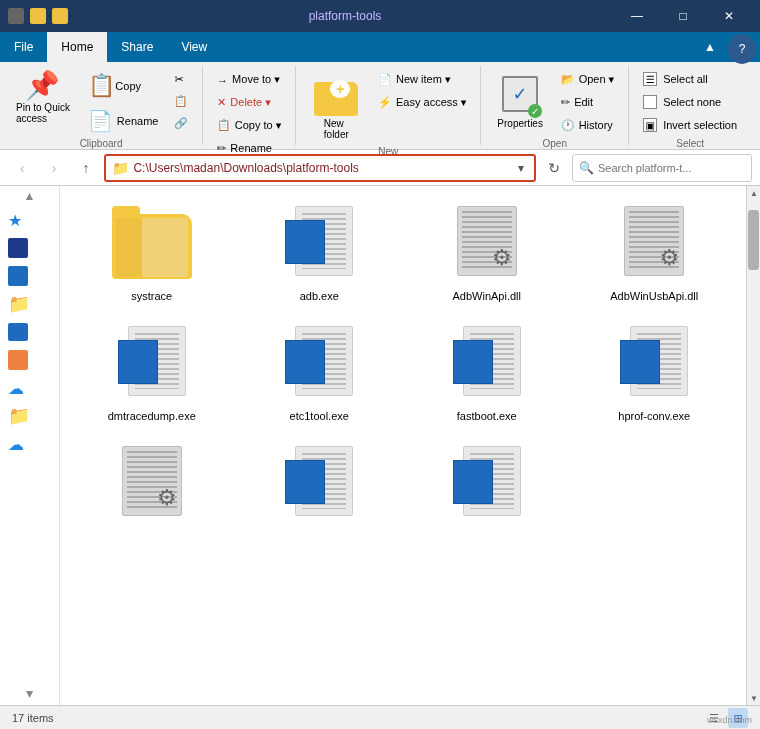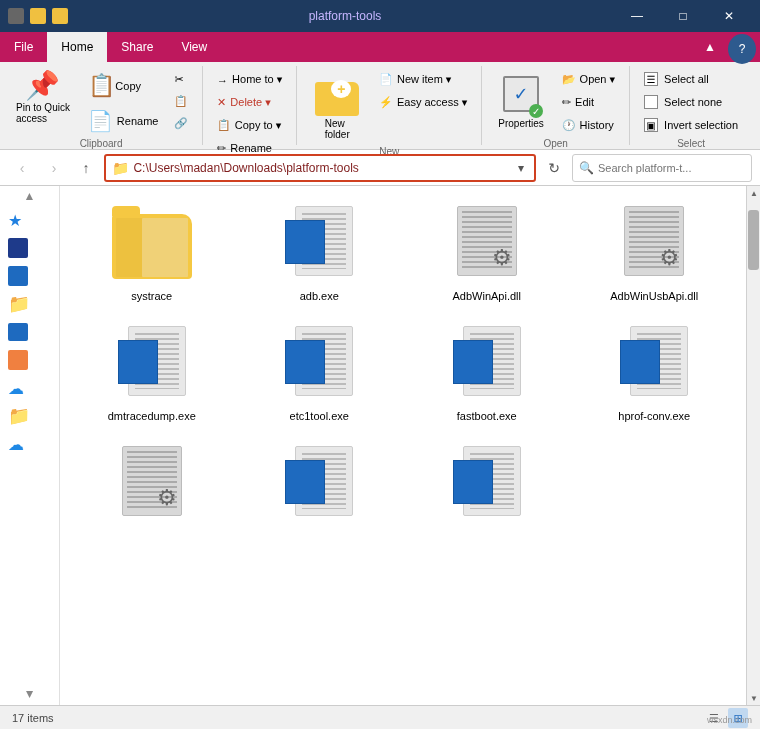--- a/index.html
+++ b/index.html
@@ -16,21 +16,21 @@
     }
     .title-bar-icons { display: flex; gap: 6px; margin-right: 8px; }
     .title-bar-icon { width: 16px; height: 16px; background: #666; border-radius: 2px; }
     .title-bar-icon.yellow { background: #f0c040; }
     .title-bar-text { flex: 1; font-size: 12px; color: #c4b5fd; text-align: center; }
     .window-controls { display: flex; gap: 0; }
     .win-btn { width: 46px; height: 32px; display: flex; align-items: center; justify-content: center; color: white; font-size: 12px; cursor: pointer; }
 
     
     .menu-bar {
-      background: #be185d;
+      background: #0369a1;
       height: 30px;
       display: flex;
       align-items: stretch;
     }
     .menu-item {
       padding: 0 14px;
       display: flex;
       align-items: center;
       color: white;
       font-size: 12px;
@@ -325,21 +325,21 @@
       </div>
     </div>
     <div class="ribbon-group-label">Clipboard</div>
   </div>
 
   <div class="ribbon-group">
     <div class="ribbon-group-content">
       <div class="ribbon-col">
         <div class="ribbon-btn-small">
           <span>→</span>
-          <span>Home to ▾</span>
+          <span>Move to ▾</span>
         </div>
         <div class="ribbon-btn-small" style="color:#c0392b;">
           <span>✕</span>
           <span>Delete ▾</span>
         </div>
         <div class="ribbon-btn-small">
           <span>📋</span>
           <span>Copy to ▾</span>
         </div>
         <div class="ribbon-btn-small">

